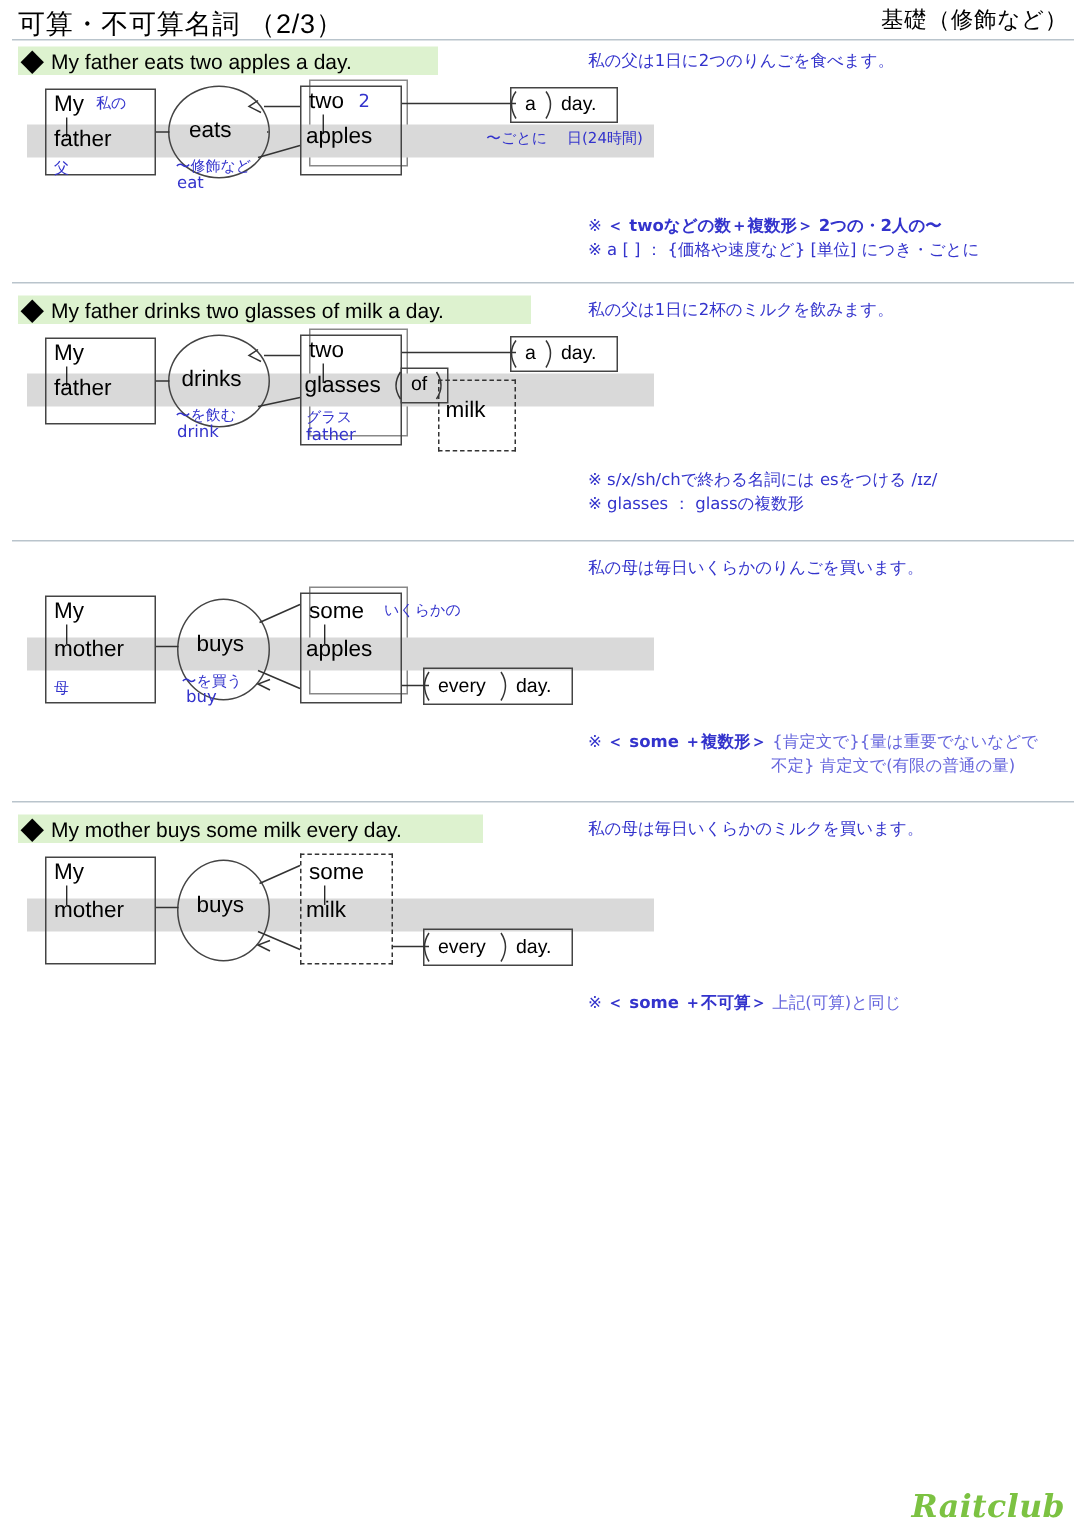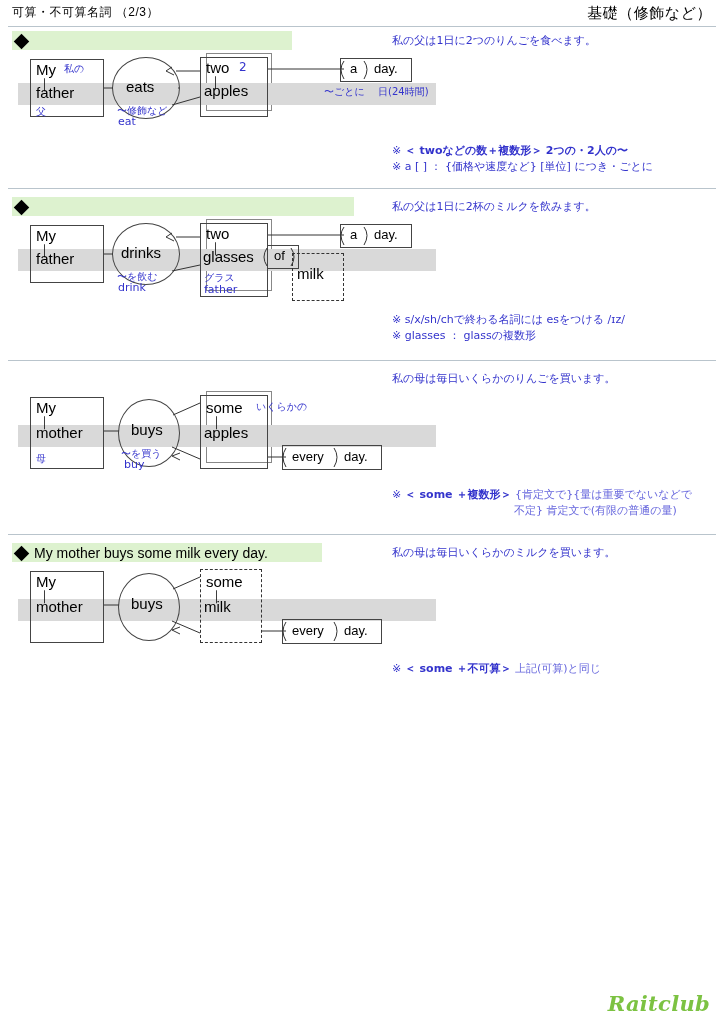--- a/index.html
+++ b/index.html
@@ -12,21 +12,21 @@
     overflow:hidden;
   }
   .page{position:relative;width:724px;height:1024px;}
 
   
   .header{
     position:absolute;left:0;top:0;width:724px;height:30px;
   }
   .header .h-left{
     position:absolute;left:12px;top:4px;
-    font-size:12px;letter-spacing:.5px;
+    font-size:18px;letter-spacing:.5px;
   }
   .header .h-right{
     position:absolute;right:12px;top:4px;
     font-size:15px;letter-spacing:.5px;
   }
   .hrule{
     position:absolute;left:8px;width:708px;height:1px;
     background:#b9c4cc;
   }
 
@@ -125,20 +125,21 @@
 
   <div class="header">
     <div class="h-left">可算・不可算名詞 （2/3）</div>
     <div class="h-right">基礎（修飾など）</div>
   </div>
   <div class="hrule" style="top:26px"></div>
 
   <div class="section" style="top:31px;height:155px">
     <div class="sec-title" style="width:268px">
       <span class="diamond"></span>
+      <span>My father eats two apples a day.</span>
     </div>
     <div class="jp-trans">私の父は1日に2つのりんごを食べます。</div>
 
     <div class="diagram" style="top:26px;left:0;width:460px;height:90px">
 
       <div class="gband" style="left:18px;top:26px;width:418px"></div>
 
       <div class="box" style="left:30px;top:2px;width:74px;height:58px"></div>
       <div class="lbl" style="left:36px;top:4px">My</div>
       <div class="jp" style="left:64px;top:5px">私の</div>
@@ -186,20 +187,21 @@
         <span>a [ ] ： {価格や速度など} [単位] につき・ごとに</span>
       </div>
     </div>
   </div>
 
   <div class="hrule" style="top:188px"></div>
 
   <div class="section" style="top:197px;height:160px">
     <div class="sec-title" style="width:330px">
       <span class="diamond"></span>
+      <span>My father drinks two glasses of milk a day.</span>
     </div>
     <div class="jp-trans">私の父は1日に2杯のミルクを飲みます。</div>
 
     <div class="diagram" style="top:26px;left:0;width:460px;height:100px">
       <div class="gband" style="left:18px;top:26px;width:418px"></div>
 
       <div class="box" style="left:30px;top:2px;width:74px;height:58px"></div>
       <div class="lbl" style="left:36px;top:4px">My</div>
       <div class="brace" style="left:38px;top:20px">｜</div>
       <div class="lbl" style="left:36px;top:27px">father</div>

